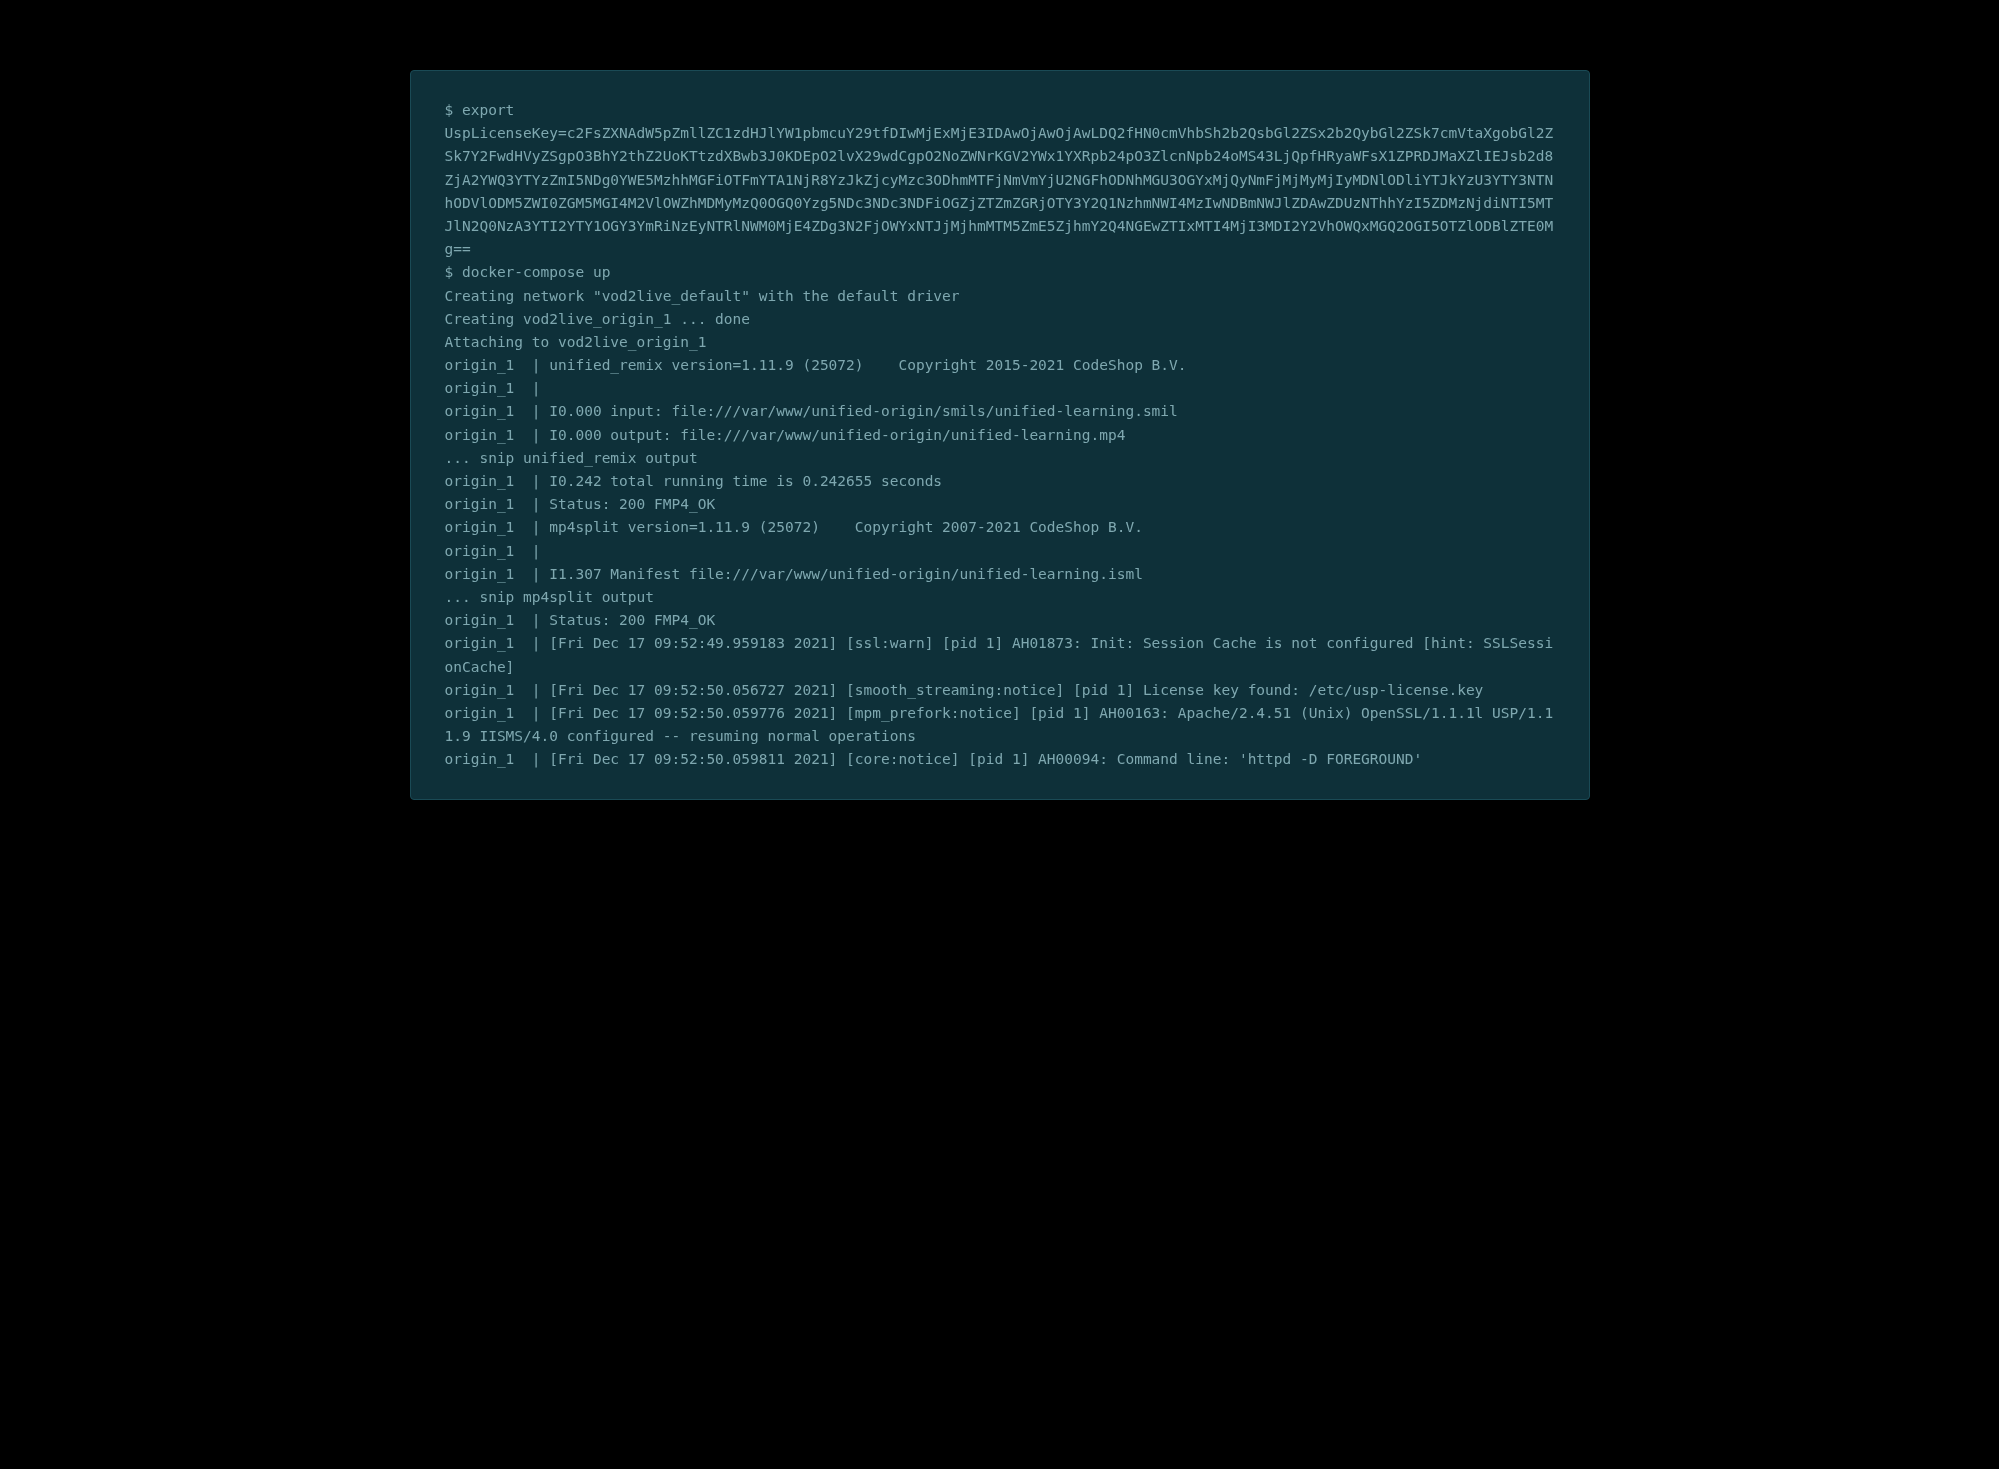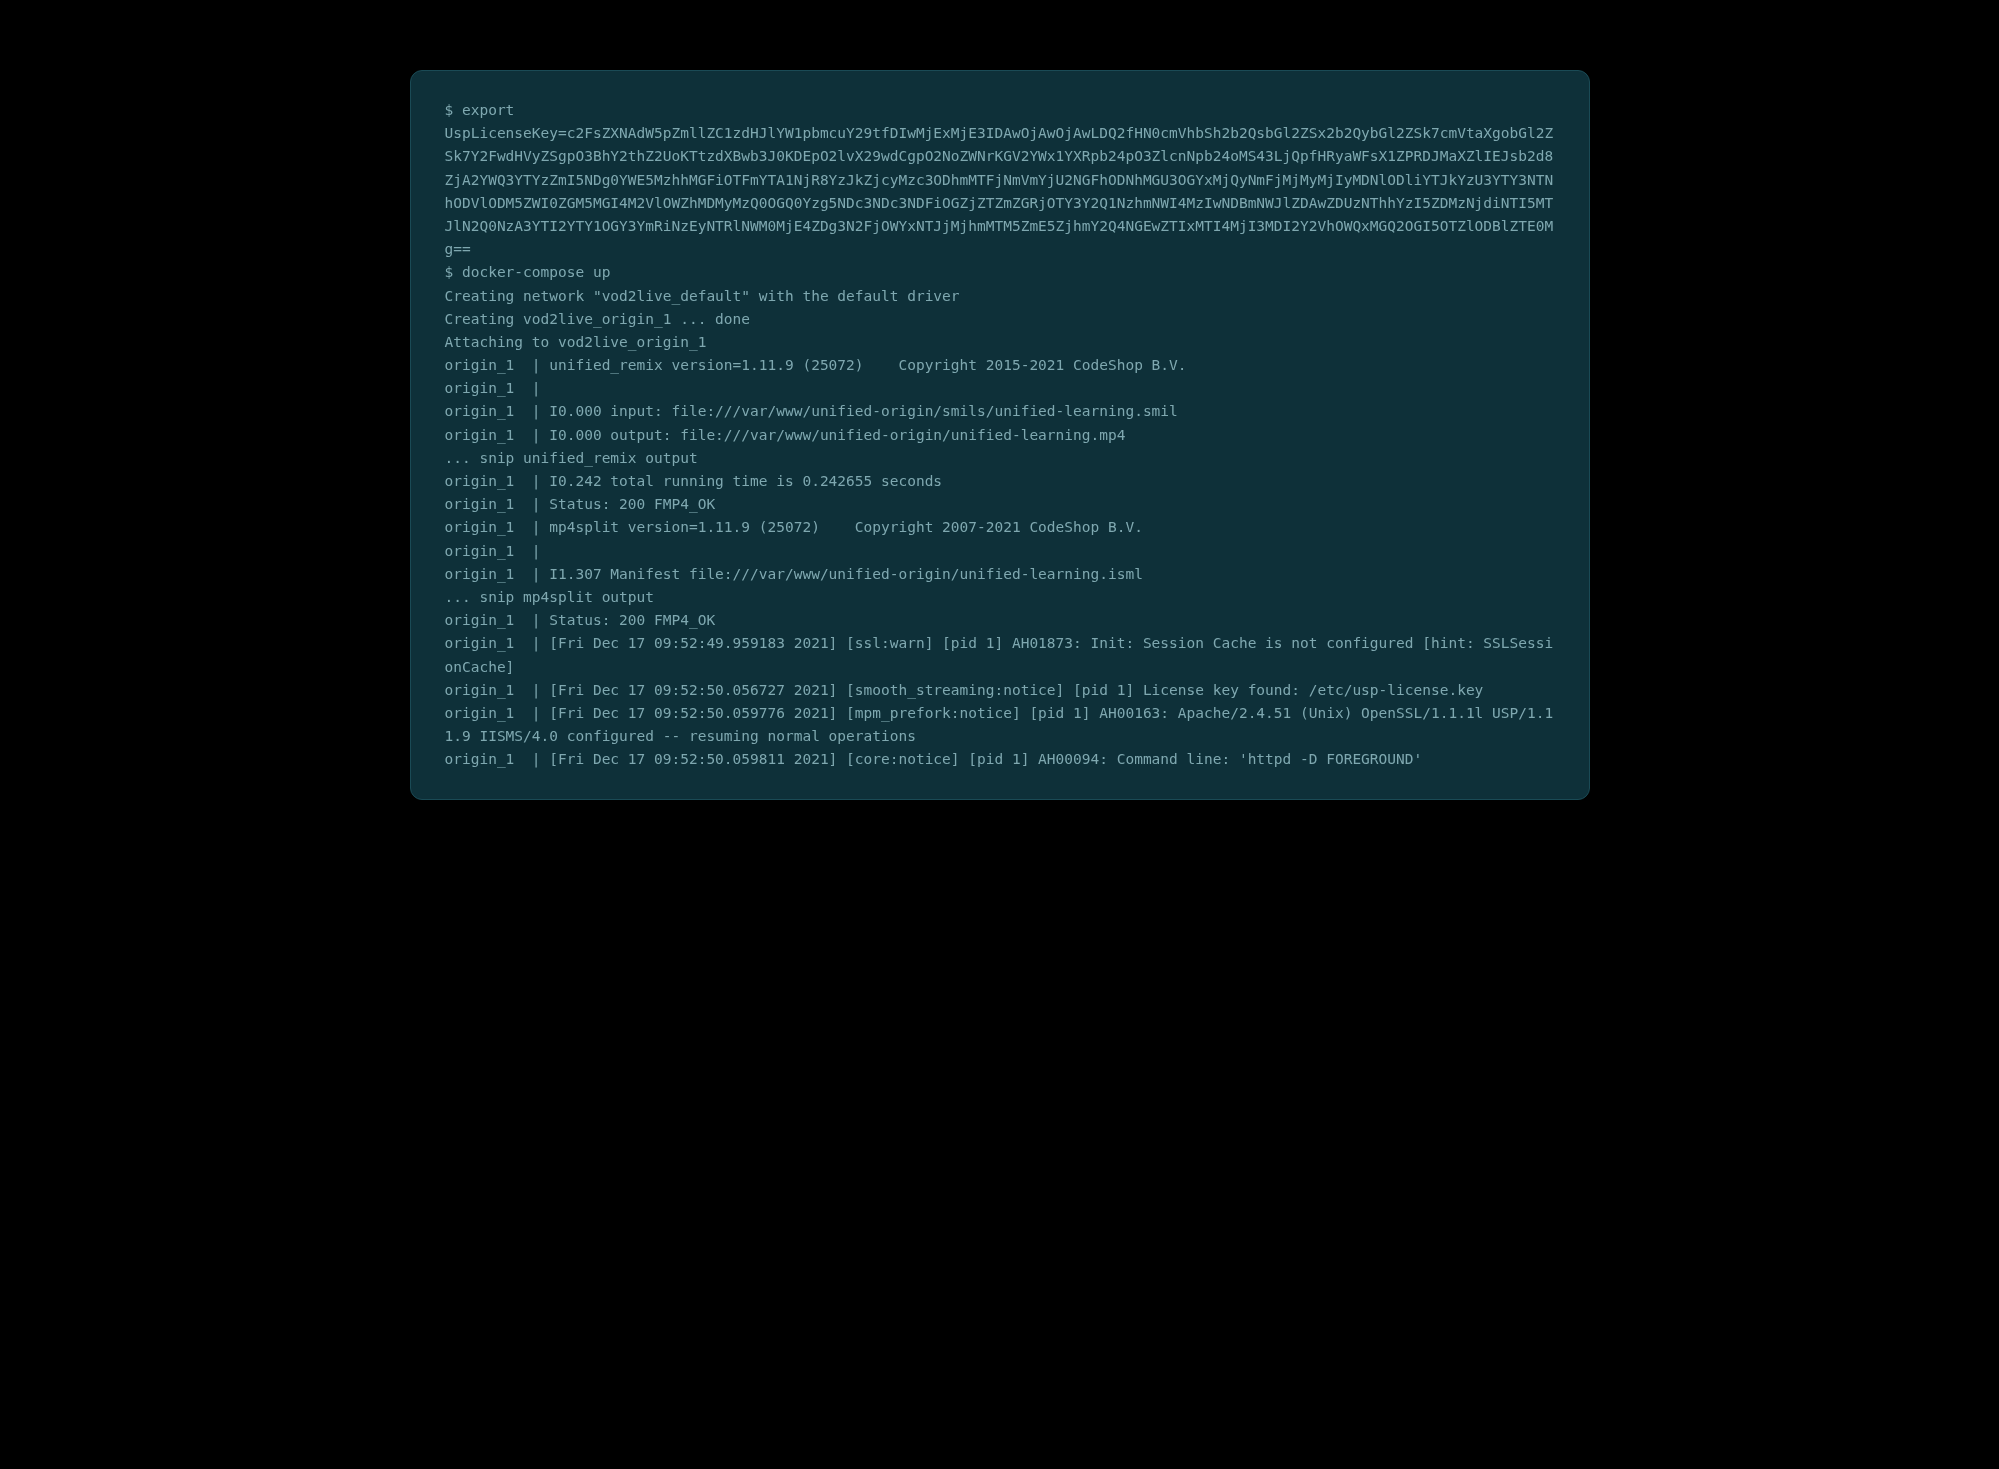--- a/index.html
+++ b/index.html
@@ -12,21 +12,21 @@
       display: flex;
       justify-content: center;
       align-items: flex-start;
       min-height: 100vh;
       padding: 70px 40px;
       font-family: 'SF Mono', 'Monaco', 'Menlo', 'Consolas', monospace;
     }
     .terminal {
       background: #0e3039;
       border: 1px solid #1a4a55;
-      border-radius: 12px;
+      border-radius: 4px;
       padding: 28px 34px;
       width: 100%;
       max-width: 1180px;
       color: #7fa8b0;
       font-size: 14.5px;
       line-height: 1.6;
       overflow-wrap: break-word;
       word-break: break-all;
     }
     .terminal pre {

